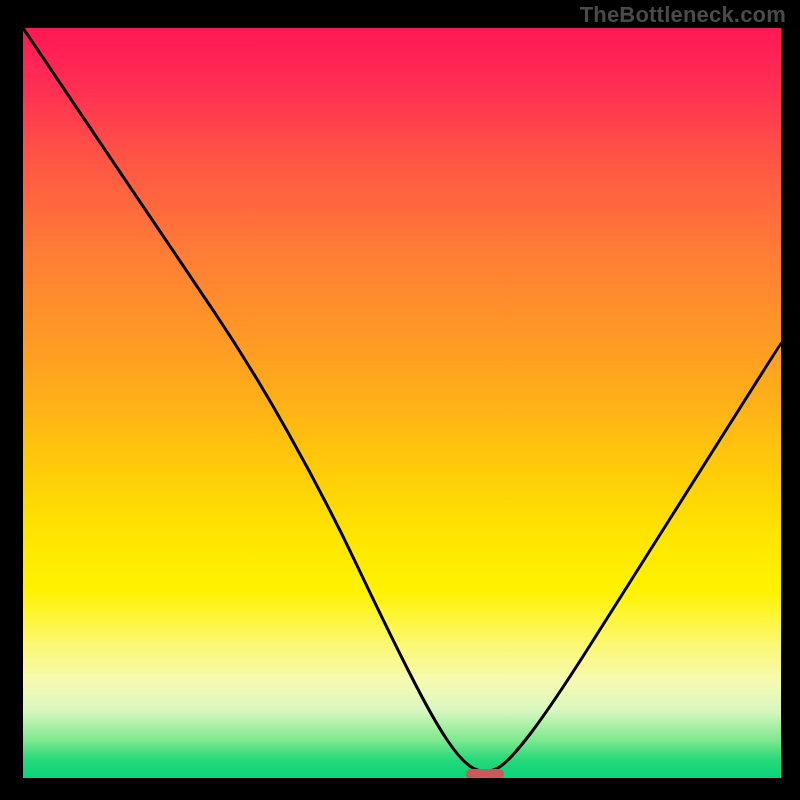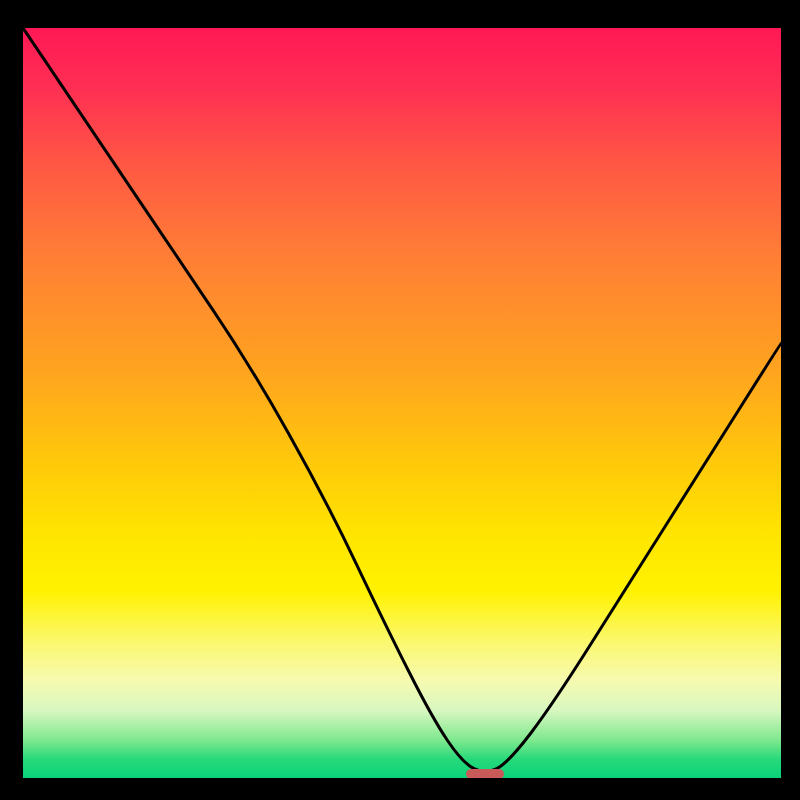--- a/index.html
+++ b/index.html
@@ -68,20 +68,21 @@
     background: #c95a5a;
     transform: translate(-50%, -50%);
     z-index: 3;
   }
 </style>
 </head>
 <body>
 
 <div class="stage">
 
+  <div class="watermark">TheBottleneck.com</div>
 
   <div class="plot-area">
 
     <div class="gradient"></div>
 
     <svg class="curve" viewBox="0 0 758 750" preserveAspectRatio="none">
       <path id="curve-path" d="M 0.0 0.0 Q 75.8 112.5 113.7 168.8 Q 151.6 225.0 189.5 281.3 Q 227.4 337.5 265.3 405.0 Q 303.2 472.5 333.5 536.3 Q 363.8 600.0 386.6 645.0 Q 409.3 690.0 424.5 712.5 Q 439.6 735.0 451.0 740.6 Q 462.4 746.3 473.8 740.6 Q 485.1 735.0 507.9 705.0 Q 530.6 675.0 568.5 615.0 Q 606.4 555.0 644.3 495.0 Q 682.2 435.0 720.1 375.0 T 758.0 315.0" fill="none" stroke="#000" stroke-width="3" stroke-linecap="round" stroke-linejoin="round"></path>
     </svg>
 
     <div class="marker" id="opt-marker" style="left: 462.38px; top: 746.25px; background: rgb(201, 90, 90);"></div>

